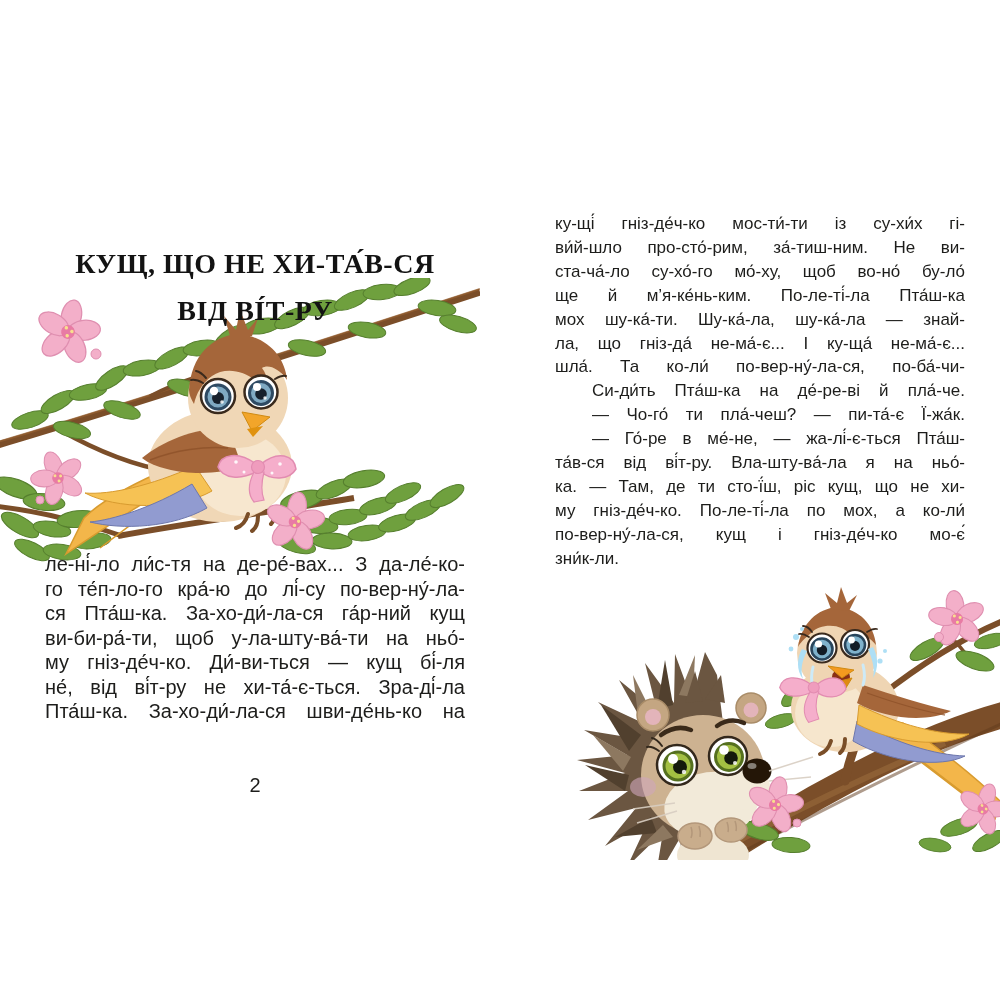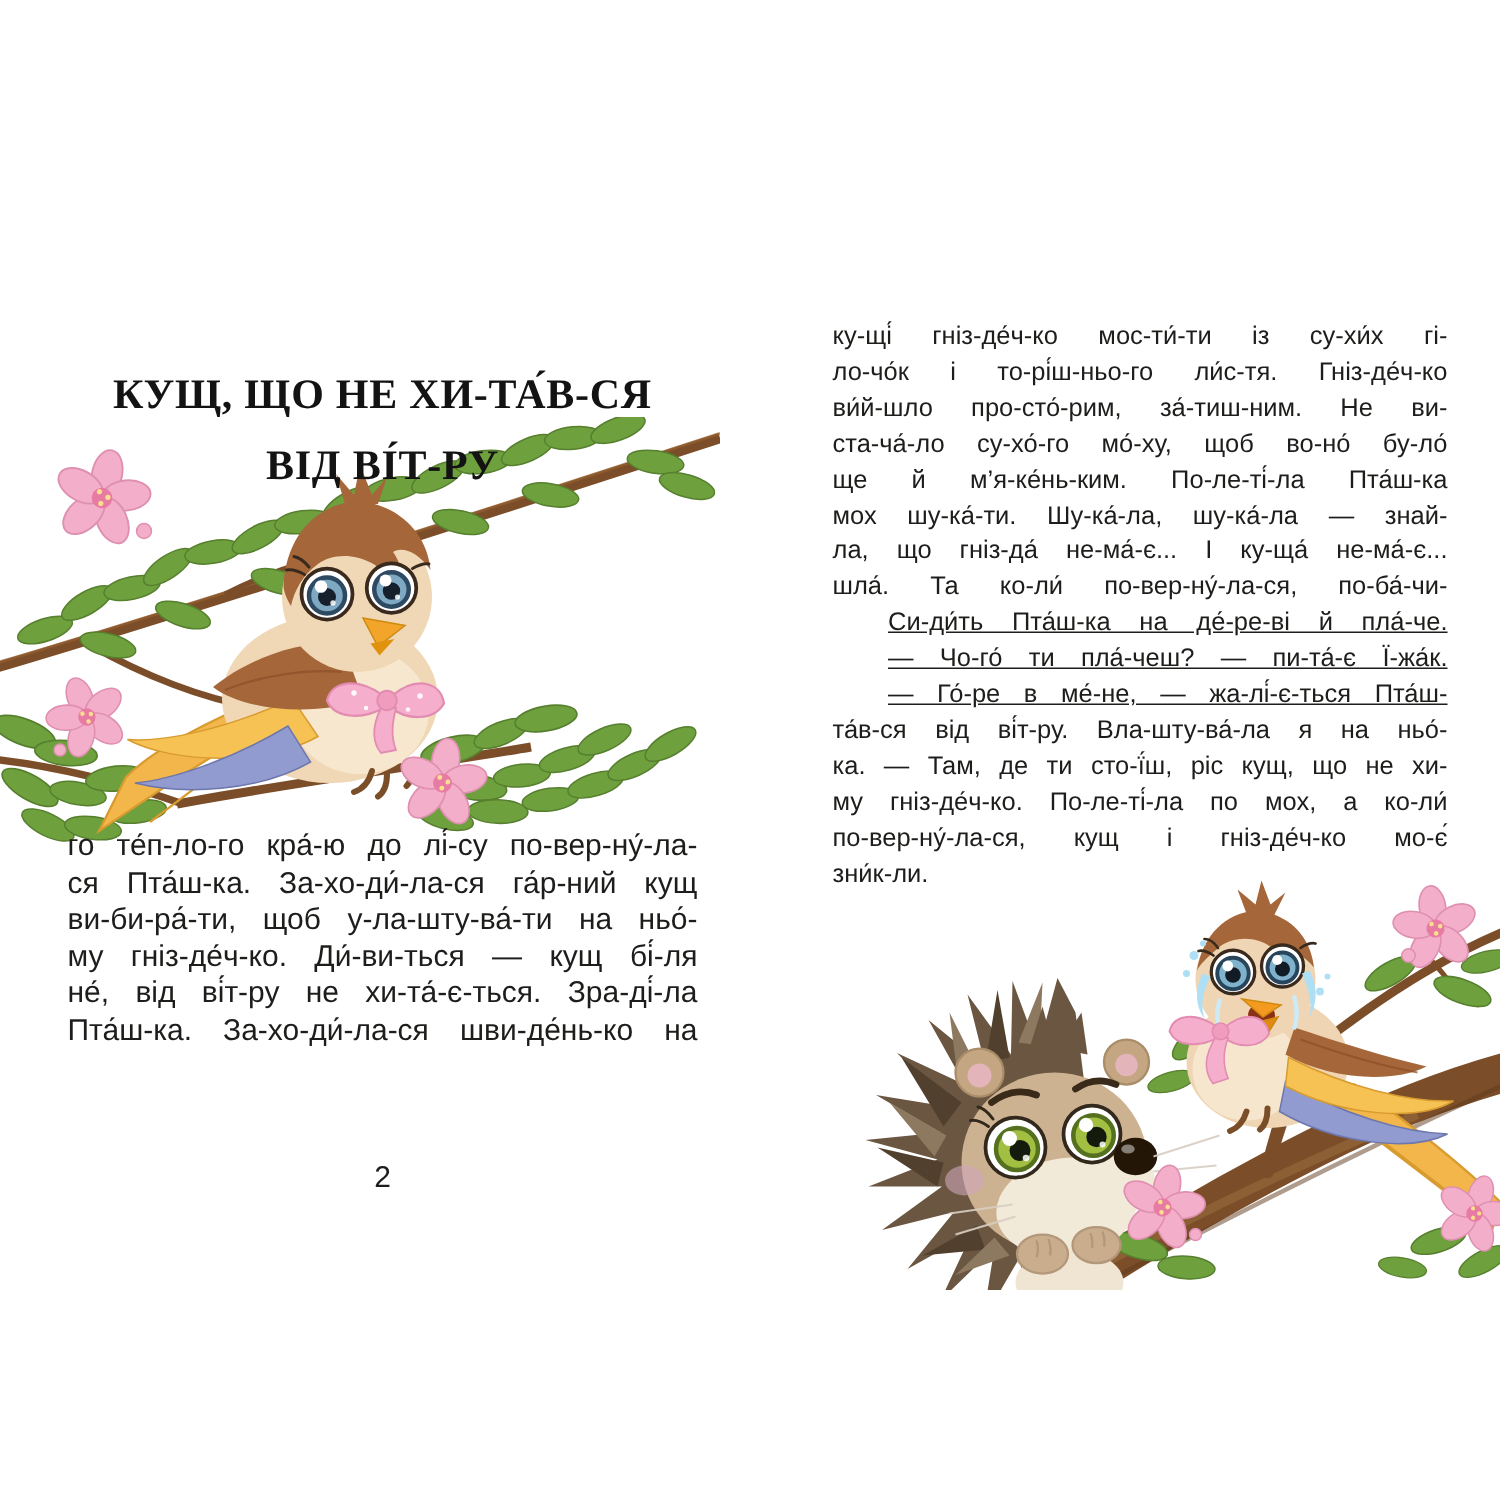--- a/index.html
+++ b/index.html
@@ -9,21 +9,21 @@
   .illu-left{left:0;top:278px;width:480px;height:290px;}
   .illu-right{left:545px;top:575px;width:455px;height:285px;}
   .title{position:absolute;z-index:2;left:40px;top:221px;width:430px;text-align:center;
          font-family:"Liberation Serif",serif;font-weight:bold;font-size:28px;line-height:47px;
          color:#131313;letter-spacing:.5px;}
   .body{position:absolute;z-index:2;color:#1d1d1b;}
   .body-left{left:45px;top:552px;width:420px;font-size:20px;line-height:24.5px;}
   .body-right{left:555px;top:212px;width:410px;font-size:17px;line-height:23.9px;}
   .text-line{white-space:nowrap;}
   .text-line.just{white-space:normal;text-align:justify;text-align-last:justify;}
-  .text-line.indent{text-indent:37px;text-decoration:underline;}
+  .text-line.indent{text-indent:37px;}
   .page-num{position:absolute;z-index:2;left:45px;top:774px;width:420px;text-align:center;
             font-size:20px;color:#1d1d1b;}
 </style>
 </head>
 <body>
 
 <div class="spread">
 
   <section>
 
@@ -155,36 +155,36 @@
       <g>
         <use href="#flower" transform="translate(68,54) scale(1.25) rotate(12)"></use>
         <use href="#flower" transform="translate(58,200) scale(1.05) rotate(-20)"></use>
         <use href="#flower" transform="translate(295,244) scale(1.15) rotate(8)"></use>
         <circle cx="96" cy="76" r="5" fill="#f3afc9" stroke="#df8fb0"></circle>
         <circle cx="40" cy="222" r="4" fill="#f3afc9" stroke="#df8fb0"></circle>
       </g>
     </svg>
 
     <div class="body body-left">
+        <div class="text-line just">ле-ні́-ло ли́с-тя на де-ре́-вах... З да-ле́-ко-</div>
         <div class="text-line just">го те́п-ло-го кра́-ю до лі́-су по-вер-ну́-ла-</div>
         <div class="text-line just">ся Пта́ш-ка. За-хо-ди́-ла-ся га́р-ний кущ</div>
         <div class="text-line just">ви-би-ра́-ти, щоб у-ла-шту-ва́-ти на ньо́-</div>
         <div class="text-line just">му гніз-де́ч-ко. Ди́-ви-ться — кущ бі́-ля</div>
         <div class="text-line just">не́, від ві́т-ру не хи-та́-є-ться. Зра-ді́-ла</div>
         <div class="text-line just">Пта́ш-ка. За-хо-ди́-ла-ся шви-де́нь-ко на</div>
       </div>
 
     <div class="page-num">2</div>
   </section>
 
   <section>
 
     <div class="body body-right">
         <div class="text-line just">ку-щі́ гніз-де́ч-ко мос-ти́-ти із су-хи́х гі-</div>
-        <div class="text-line just">ло-чо́к і то-рі́ш-ньо-го ли́с-тя. Гніз-де́ч-ко</div>
         <div class="text-line just">ви́й-шло про-сто́-рим, за́-тиш-ним. Не ви-</div>
         <div class="text-line just">ста-ча́-ло су-хо́-го мо́-ху, щоб во-но́ бу-ло́</div>
         <div class="text-line just">ще й м’я-ке́нь-ким. По-ле-ті́-ла Пта́ш-ка</div>
         <div class="text-line just">мох шу-ка́-ти. Шу-ка́-ла, шу-ка́-ла — знай-</div>
         <div class="text-line just">ла, що гніз-да́ не-ма́-є... І ку-ща́ не-ма́-є...</div>
         <div class="text-line just">шла́. Та ко-ли́ по-вер-ну́-ла-ся, по-ба́-чи-</div>
         <div class="text-line just indent">Си-ди́ть Пта́ш-ка на де́-ре-ві й пла́-че.</div>
         <div class="text-line just indent">— Чо-го́ ти пла́-чеш? — пи-та́-є Ї-жа́к.</div>
         <div class="text-line just indent">— Го́-ре в ме́-не, — жа-лі́-є-ться Пта́ш-</div>
         <div class="text-line just">та́в-ся від ві́т-ру. Вла-шту-ва́-ла я на ньо́-</div>

